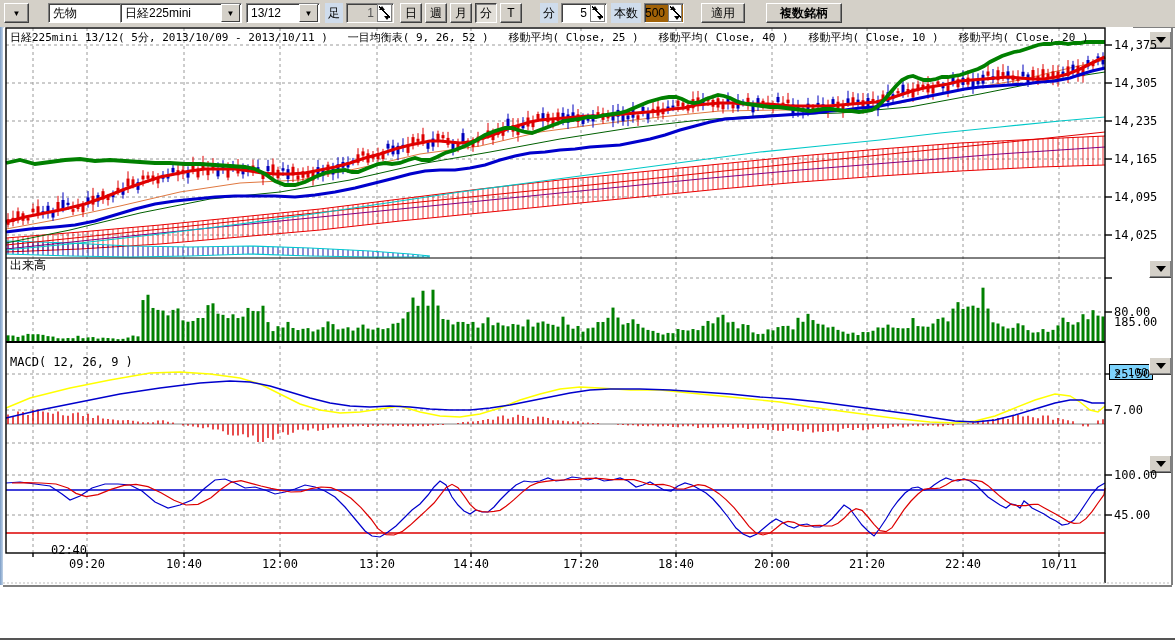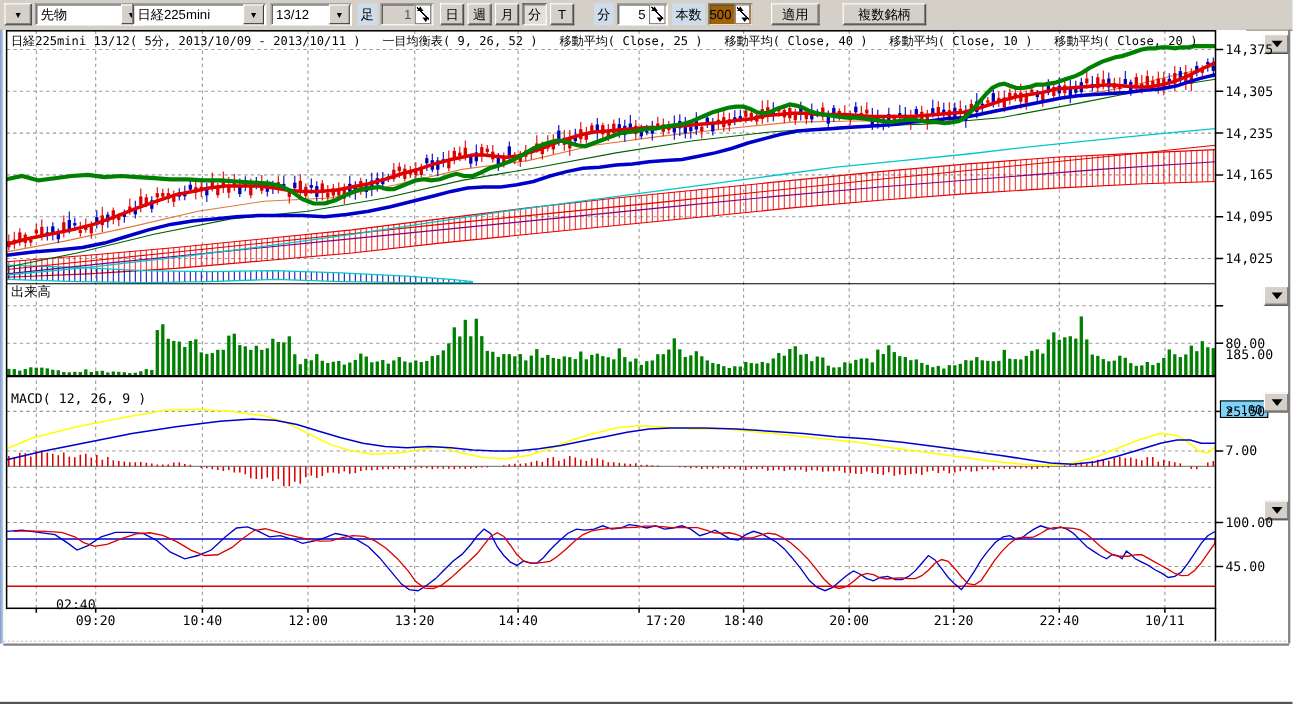--- a/index.html
+++ b/index.html
@@ -54,21 +54,21 @@
        font-family:"DejaVu Sans Mono","Liberation Mono",monospace;}
   .edgeline{position:absolute;background:#808080;}
 </style>
 </head>
 <body>
 
 <div id="toolbar">
   <div class="tb btn3d" style="left:4px;width:25px;">
     <span style="font-size:8px;">▼</span>
   </div>
-  <div class="tb combo" style="left:32px;width:99px;">
+  <div class="tb combo" style="left:48px;width:99px;">
     <span class="val">先物</span>
     <span class="drop">▼</span>
   </div>
   <div class="tb combo" style="left:120px;width:122px;">
     <span class="val">日経225mini</span>
     <span class="drop">▼</span>
   </div>
   <div class="tb combo" style="left:246px;width:74px;">
     <span class="val">13/12</span>
     <span class="drop">▼</span>
@@ -98,21 +98,21 @@
   </div>
   <div class="tb lbl" style="left:611px;width:30px;font-size:12px;">本数</div>
   <div class="tb edit" style="left:644px;width:40px;background:#a16207;">
     <span class="ev">500</span>
     <span class="spin">
         <i class="ut"></i>
         <i class="dt"></i>
       </span>
   </div>
   <div class="tb btn3d" style="left:701px;width:44px;">適用</div>
-  <div class="tb btn3d" style="left:766px;width:76px;">複数銘柄</div>
+  <div class="tb btn3d" style="left:766px;width:76px;font-weight:bold;">複数銘柄</div>
 </div>
 
 <div id="chartwin">
   <div id="leftstrip"></div>
   <svg id="csvg" width="1175" height="560">
       <rect x="3" y="1" width="1169" height="557" fill="#fff"></rect>
       <line x1="33" y1="1" x2="33" y2="526" stroke="#9a9a9a" stroke-width="1" stroke-dasharray="3,3"></line>
       <line x1="87" y1="1" x2="87" y2="526" stroke="#9a9a9a" stroke-width="1" stroke-dasharray="3,3"></line>
       <line x1="184" y1="1" x2="184" y2="526" stroke="#9a9a9a" stroke-width="1" stroke-dasharray="3,3"></line>
       <line x1="280" y1="1" x2="280" y2="526" stroke="#9a9a9a" stroke-width="1" stroke-dasharray="3,3"></line>
@@ -1395,20 +1395,20 @@
     <div class="ticklab" style="top: 340px;">25.50</div>
     <div class="ticklab" style="top: 376px; text-align: center;">7.00</div>
     <div class="ticklab" style="top: 441px;">100.00</div>
     <div class="ticklab" style="top: 481px;">45.00</div>
     <div class="timelab" style="left: 33px; top: 516px; margin-left: 36px;">02:40</div>
     <div class="timelab" style="left: 87px; top: 530px;">09:20</div>
     <div class="timelab" style="left: 184px; top: 530px;">10:40</div>
     <div class="timelab" style="left: 280px; top: 530px;">12:00</div>
     <div class="timelab" style="left: 377px; top: 530px;">13:20</div>
     <div class="timelab" style="left: 471px; top: 530px;">14:40</div>
-    <div class="timelab" style="left: 581px; top: 530px; margin-left: 24px;">17:20</div>
+    <div class="timelab" style="left: 581px; top: 530px;">17:20</div>
     <div class="timelab" style="left: 676px; top: 530px;">18:40</div>
     <div class="timelab" style="left: 772px; top: 530px;">20:00</div>
     <div class="timelab" style="left: 867px; top: 530px;">21:20</div>
     <div class="timelab" style="left: 963px; top: 530px;">22:40</div>
     <div class="timelab" style="left: 1059px; top: 530px;">10/11</div>
   </div>
 <div class="edgeline" style="left:0;top:638px;width:1175px;height:2px;background:#555;"></div>
 
 </body></html>

